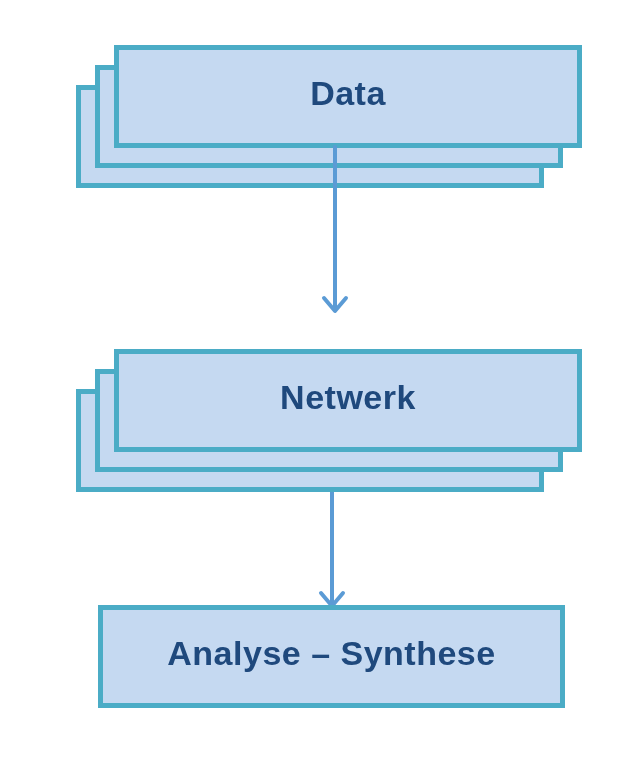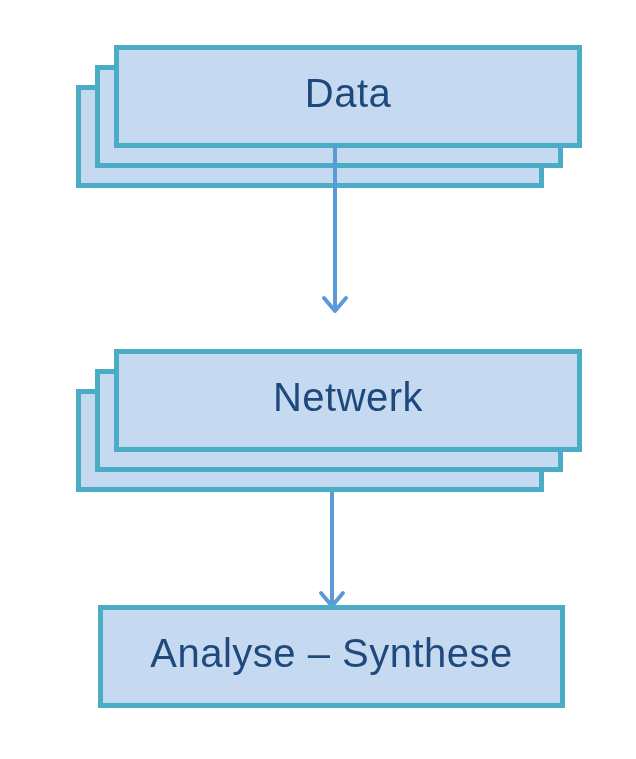--- a/index.html
+++ b/index.html
@@ -46,22 +46,22 @@
     left: 98px; top: 605px;
     width: 467px; height: 103px;
     background: var(--box-fill);
     border: 5px solid var(--box-border);
     display: flex; align-items: center; justify-content: center;
     z-index: 2;
     text-align: right;
   }
   .node-label {
     color: var(--text-color);
-    font-size: 40px;
-    font-weight: normal;
+    font-size: 34px;
+    font-weight: bold;
     letter-spacing: 0.5px;
     white-space: nowrap;
     transform: translateY(-3px);
   }
   
   .connector { position: absolute; }
   .connector-1 { left: 317px; top: 145px; z-index: 5; }  
   .connector-2 { left: 314px; top: 410px; z-index: 0; }  
   .connector svg { display: block; }
   .connector line, .connector polyline {

